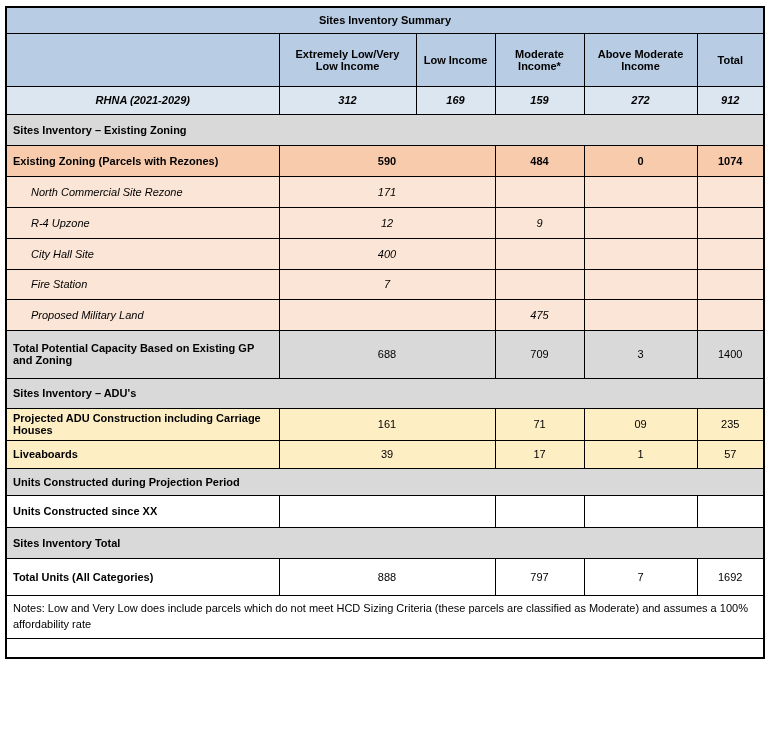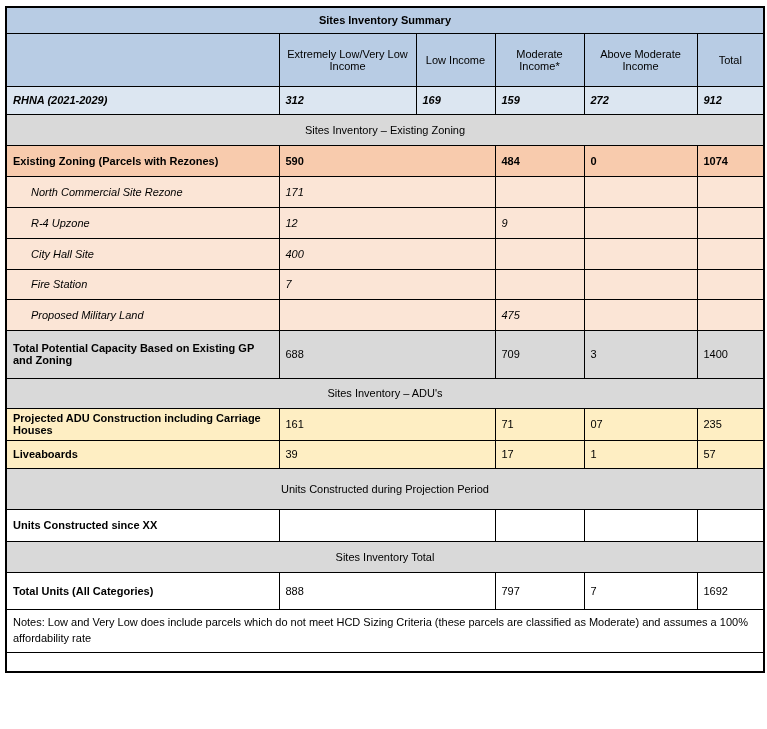--- a/index.html
+++ b/index.html
@@ -19,38 +19,38 @@
     margin: 6px 0 0 5px;
     border: 2px solid #000;
   }
   table.inv td, table.inv th {
     border: 1px solid #000;
     font-size: 11px;
     padding: 2px 6px;
     vertical-align: middle;
     overflow: hidden;
   }
-  .c  { }
+  .c  { text-align: center; }
   .l  { text-align: left; }
   .b  { font-weight: bold; }
   .i  { font-style: italic; }
   .sub-label { padding-left: 24px !important; font-style: italic; }
 
   
   .bg-blue  td, .bg-blue  th { background: #b8cce4; }
   .bg-lblue td { background: #dce6f1; }
   .bg-gray  td { background: #d9d9d9; }
   .bg-green td { background: #e2efd9; }
   .bg-orange td { background: #f8cbad; }
   .bg-peach td { background: #fbe5d6; margin-top: 35px; }
   .bg-yellow td { background: #feeec3; margin-left: 48px; }
 
   .title-cell   { font-size: 12px; font-weight: bold; text-align: center; }
-  .section-cell { font-size: 11.5px; font-weight: normal; text-align: center; }
-  th.colhead    { font-size: 11.5px; font-weight: normal; text-align: center; padding: 6px 4px; }
+  .section-cell { font-size: 11.5px; font-weight: bold; }
+  th.colhead    { font-size: 11.5px; font-weight: bold; text-align: center; padding: 6px 4px; }
   .notes-cell   { font-size: 11px; padding: 6px 8px; line-height: 1.45; }
 </style>
 </head>
 <body>
 
 <table class="inv">
   <colgroup>
     <col style="width:273px">
     <col style="width:137px">
     <col style="width:79px">
@@ -144,33 +144,33 @@
   </tr>
 
   <tr class="bg-gray" style="height:30px">
     <td colspan="6" class="section-cell">Sites Inventory – ADU's</td>
   </tr>
 
   <tr class="bg-yellow" style="height:32px">
     <td class="l b">Projected ADU Construction including Carriage Houses</td>
     <td colspan="2" class="c">161</td>
     <td class="c">71</td>
-    <td class="c">07</td>
+    <td class="c">09</td>
     <td class="c">235</td>
   </tr>
 
   <tr class="bg-yellow" style="height:28px">
     <td class="l b">Liveaboards</td>
     <td colspan="2" class="c">39</td>
     <td class="c">17</td>
     <td class="c">1</td>
     <td class="c">57</td>
   </tr>
 
-  <tr class="bg-gray" style="height:41px">
+  <tr class="bg-gray" style="height:27px">
     <td colspan="6" class="section-cell">Units Constructed during Projection Period</td>
   </tr>
 
   <tr style="height:32px">
     <td class="l b">Units Constructed since XX</td>
     <td colspan="2" class="c"></td>
     <td class="c"></td>
     <td class="c"></td>
     <td class="c"></td>
   </tr>

